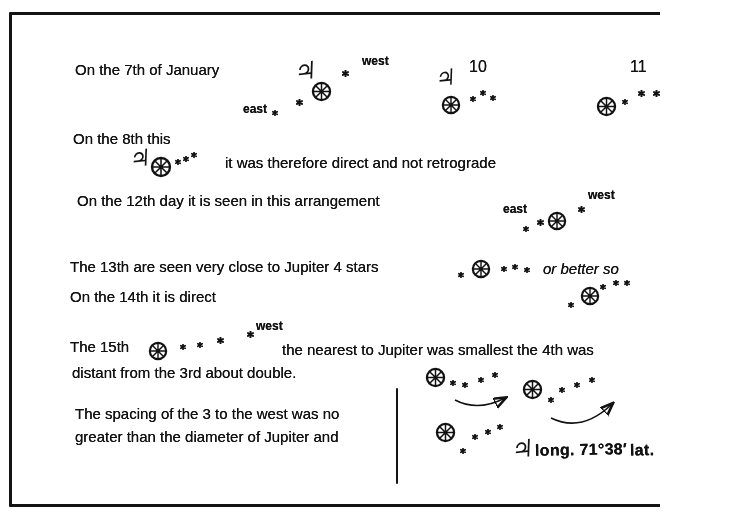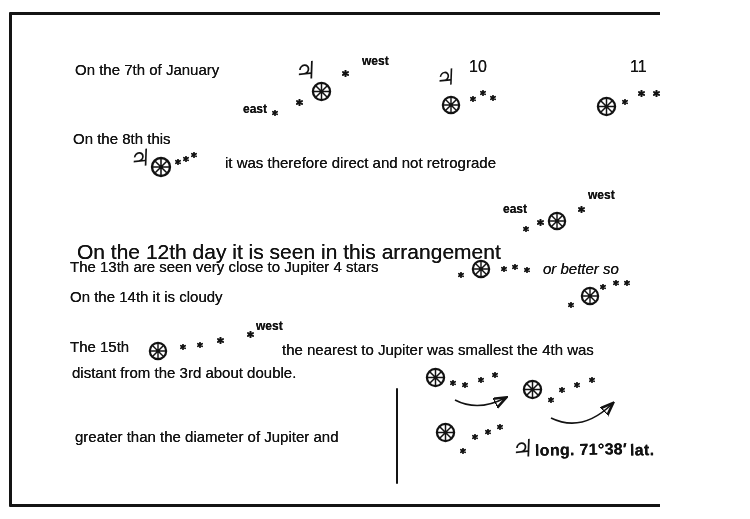--- a/index.html
+++ b/index.html
@@ -38,30 +38,31 @@
   <path d="M455,400 Q478,412 505,398" marker-end="url(#arrowhead)"></path>
       <path d="M551,418 Q582,433 612,404" marker-end="url(#arrowhead)"></path>
     </svg>
 <div class="txt" style="left: 75px; top: 61px; font-size: 15px;">On the 7th of January</div>
     <div class="txt" style="left: 243px; top: 103px; font-size: 12px; font-weight: 700;">east</div>
     <div class="txt" style="left: 362px; top: 55px; font-size: 12px; font-weight: 700;">west</div>
     <div class="txt" style="left: 469px; top: 58px; font-size: 16px;">10</div>
     <div class="txt" style="left: 630px; top: 58px; font-size: 16px;">11</div>
     <div class="txt" style="left: 73px; top: 130px; font-size: 15px;">On the 8th this</div>
     <div class="txt" style="left: 225px; top: 154px; font-size: 15px;">it was therefore direct and not retrograde</div>
-    <div class="txt" style="left: 77px; top: 192px; font-size: 21px; margin-top: 48px;">On the 12th day it is seen in this arrangement</div>
+    <div class="txt" style="left: 77px; top: 192px; font-size: 15px;">On the 12th day it is seen in this arrangement</div>
     <div class="txt" style="left: 503px; top: 203px; font-size: 12px; font-weight: 700;">east</div>
     <div class="txt" style="left: 588px; top: 189px; font-size: 12px; font-weight: 700;">west</div>
     <div class="txt" style="left: 70px; top: 258px; font-size: 15px;">The 13th are seen very close to Jupiter 4 stars</div>
     <div class="txt" style="left: 543px; top: 260px; font-size: 15px; font-style: italic;">or better so</div>
-    <div class="txt" style="left: 70px; top: 288px; font-size: 15px;">On the 14th it is cloudy</div>
+    <div class="txt" style="left: 70px; top: 288px; font-size: 15px;">On the 14th it is direct</div>
     <div class="txt" style="left: 70px; top: 338px; font-size: 15px;">The 15th</div>
     <div class="txt" style="left: 256px; top: 320px; font-size: 12px; font-weight: 700;">west</div>
     <div class="txt" style="left: 282px; top: 341px; font-size: 15px;">the nearest to Jupiter was smallest the 4th was</div>
     <div class="txt" style="left: 72px; top: 364px; font-size: 15px;">distant from the 3rd about double.</div>
+    <div class="txt" style="left: 75px; top: 405px; font-size: 15px;">The spacing of the 3 to the west was no</div>
     <div class="txt" style="left: 75px; top: 428px; font-size: 15px;">greater than the diameter of Jupiter and</div>
     <div class="txt hand" style="left: 535px; top: 441px; font-size: 16px;">long. 71°38′</div>
     <div class="txt hand" style="left: 630px; top: 441px; font-size: 16px;">lat. 1°13′</div>
     <span class="sym" style="left: 295px; top: 60px; width: 24px; height: 24px; font-size: 24px; transform: rotate(-6deg);">
   <span class="jup-glyph">♃</span>
 </span>
     <span class="sym" style="left: 311px; top: 81px; width: 21px; height: 21px; font-size: 21px;">
   <svg viewBox="0 0 24 24" fill="none" stroke="currentColor">
     <circle cx="12" cy="12" r="9.8" stroke-width="2.6"></circle>
     <path d="M12 3 V21 M3 12 H21 M5.7 5.7 L18.3 18.3 M18.3 5.7 L5.7 18.3" stroke-width="1.7"></path>

